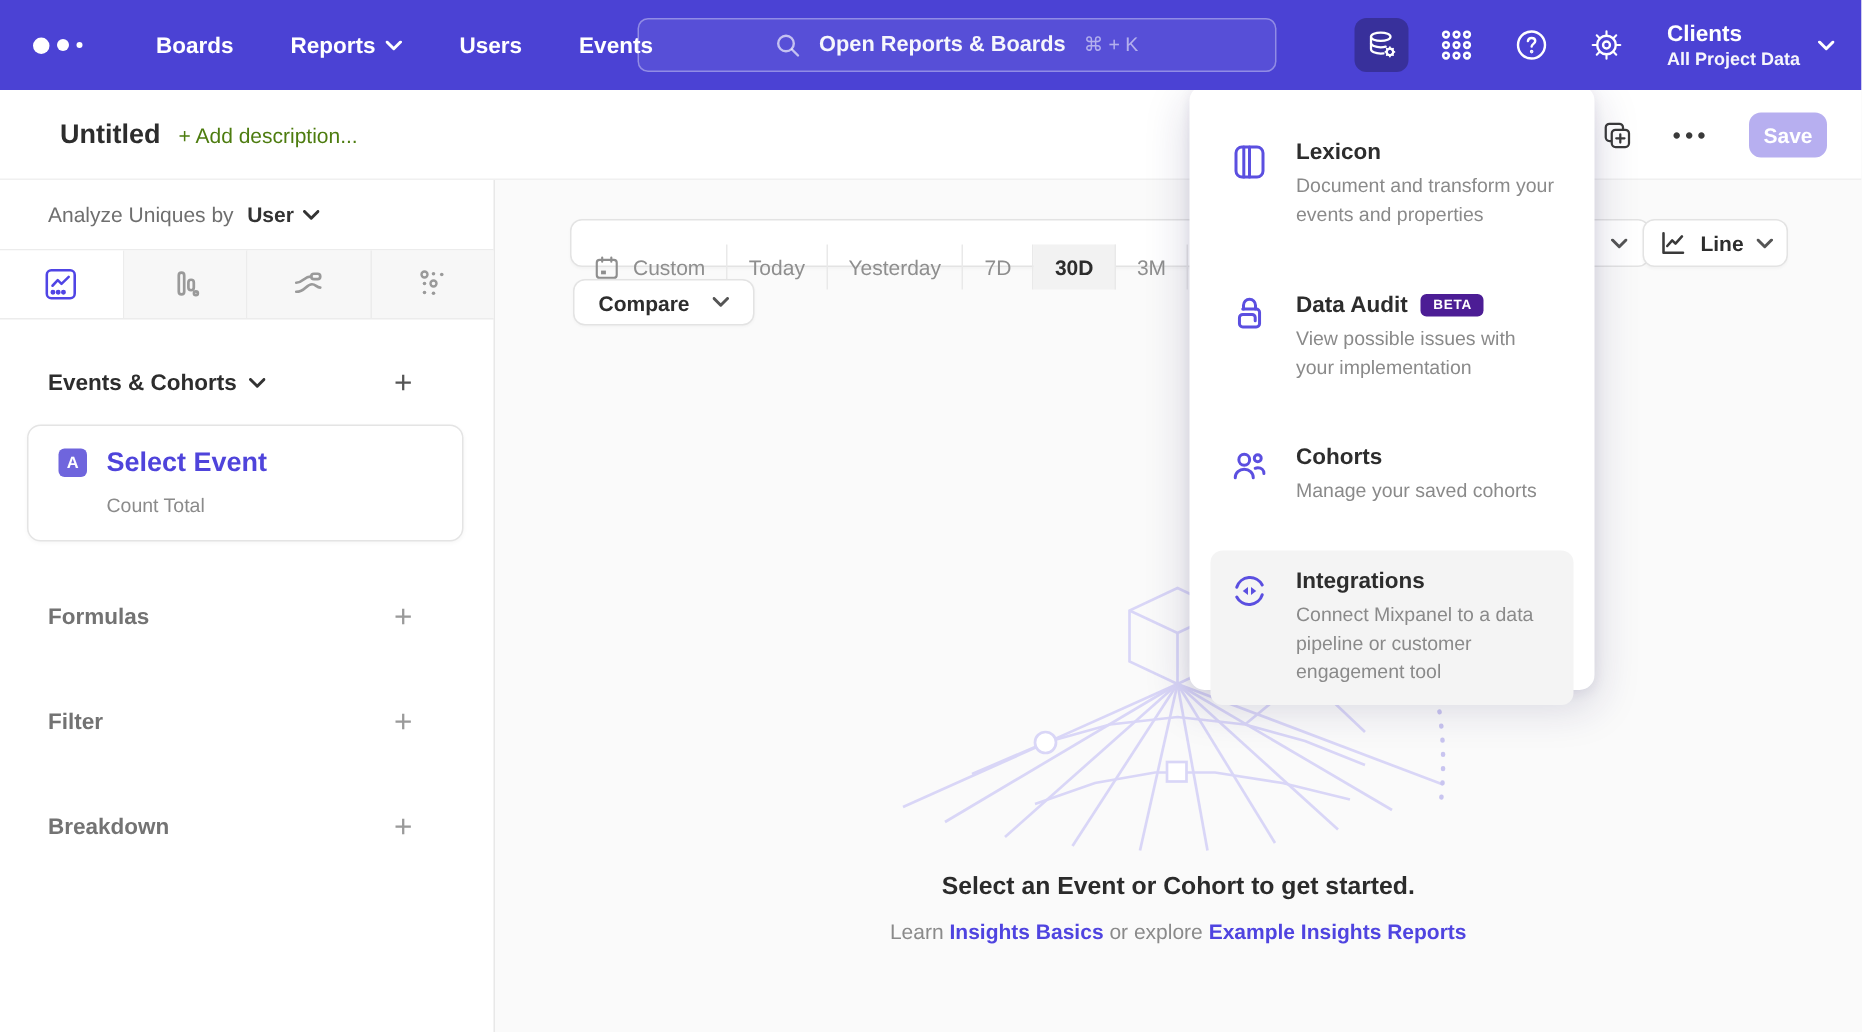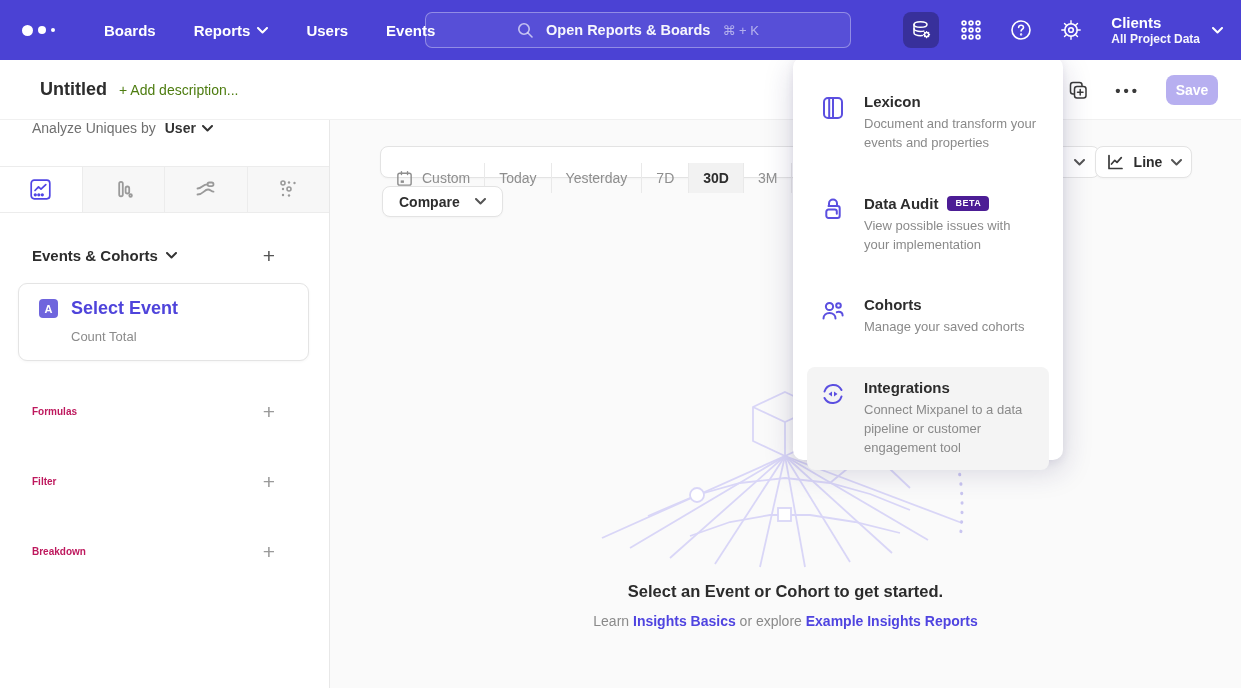--- a/index.html
+++ b/index.html
@@ -29,39 +29,39 @@
   .header { position:absolute; top:60px; left:0; width:1241px; height:60px; background:#fff; border-bottom:1px solid #f0f0f0; }
   .doc-title { position:absolute; left:40px; top:19px; font-size:18px; font-weight:700; color:#2d2d2d; }
   .doc-desc { position:absolute; left:119px; top:22px; font-size:14px; color:#4d7c0f; cursor:text; }
   .hdr-actions { position:absolute; right:23px; top:0; height:60px; display:flex; align-items:center; gap:26px; }
   .hdr-icon { color:#3a3a3a; cursor:pointer; display:flex; align-items:center; }
   .dots { font-size:15px; letter-spacing:3px; color:#3a3a3a; font-weight:700; cursor:pointer; }
   .save-btn { width:52px; height:30px; background:#b7aff0; color:#fff; font-size:14px; font-weight:700; border:none; border-radius:8px; cursor:default; }
 
   
   .sidebar { position:absolute; top:120px; left:0; width:330px; height:568px; background:#fff; border-right:1px solid #e8e8e8; }
-  .analyze { height:46px; display:flex; align-items:flex-start; padding-left:32px; gap:5px; font-size:14px; }
+  .analyze { height:46px; display:flex; align-items:center; padding-left:32px; gap:5px; font-size:14px; }
   .analyze .pre { color:#6f6f6f; }
   .analyze .val { color:#333; font-weight:700; margin-left:4px; display:flex; align-items:center; gap:6px; cursor:pointer; }
   .tabs { height:47px; display:flex; border-top:1px solid #ececec; border-bottom:1px solid #ececec; }
   .tab { flex:1; display:flex; align-items:center; justify-content:center; background:#f7f7f7; border-right:1px solid #ececec; cursor:pointer; }
   .tab:last-child { border-right:none; }
   .tab.sel { background:#fff; }
   .side-row { display:flex; align-items:center; justify-content:space-between; padding:0 32px 0 32px; }
   .ec-row { margin-top:32px; }
   .ec-label { font-size:15px; font-weight:700; color:#2d2d2d; display:flex; align-items:center; gap:8px; cursor:pointer; }
   .plus { font-size:21px; font-weight:400; color:#555; cursor:pointer; line-height:1; margin-right:22px;}
   .plus.gray { color:#9a9a9a; }
   .event-card { margin:17px 20px 0 18px; border:1px solid #e4e4e4; border-radius:9px; background:#fff; box-shadow:0 1px 3px rgba(0,0,0,.04); padding:14px 0 16px 20px; cursor:pointer; }
   .ev-top { display:flex; align-items:center; gap:13px; }
   .ev-badge { width:19px; height:19px; border-radius:4px; background:#6f65dd; color:#fff; font-size:11px; font-weight:700; display:flex; align-items:center; justify-content:center; }
   .ev-title { color:#4f44db; font-size:18px; font-weight:700; }
   .ev-sub { margin:10px 0 0 32px; color:#8b8b8b; font-size:13px; }
   .section { margin-top:0; height:28px; }
-  .section .lbl { font-size:10px; font-weight:700; color:#be185d; }
+  .section .lbl { font-size:15px; font-weight:700; color:#737373; }
   .sec-formulas { margin-top:36px; }
   .sec-filter { margin-top:42px; }
   .sec-breakdown { margin-top:42px; }
 
   
   .seg-control { position:absolute; left:380px; top:146px; height:32px; display:flex; align-items:center; background:#fff; border:1px solid #e3e3e3; border-radius:8px; box-shadow:0 1px 2px rgba(0,0,0,.03); z-index:2; }
   .seg { height:100%; display:flex; align-items:center; justify-content:center; gap:8px; font-size:14px; color:#8e8e8e; border-right:1px solid #e9e9e9; padding:0 14px; cursor:pointer; white-space:nowrap;margin-top:32px; }
   .seg:last-child { border-right:none; }
   .seg.sel { background:#f2f2f2; color:#2d2d2d; font-weight:700; }
   .interval-btn { position:absolute; left:1003px; top:146px; width:97px; height:32px; background:#fff; border:1px solid #e3e3e3; border-radius:8px; display:flex; align-items:center; justify-content:flex-end; padding-right:14px; z-index:2; cursor:pointer; color:#555; }

